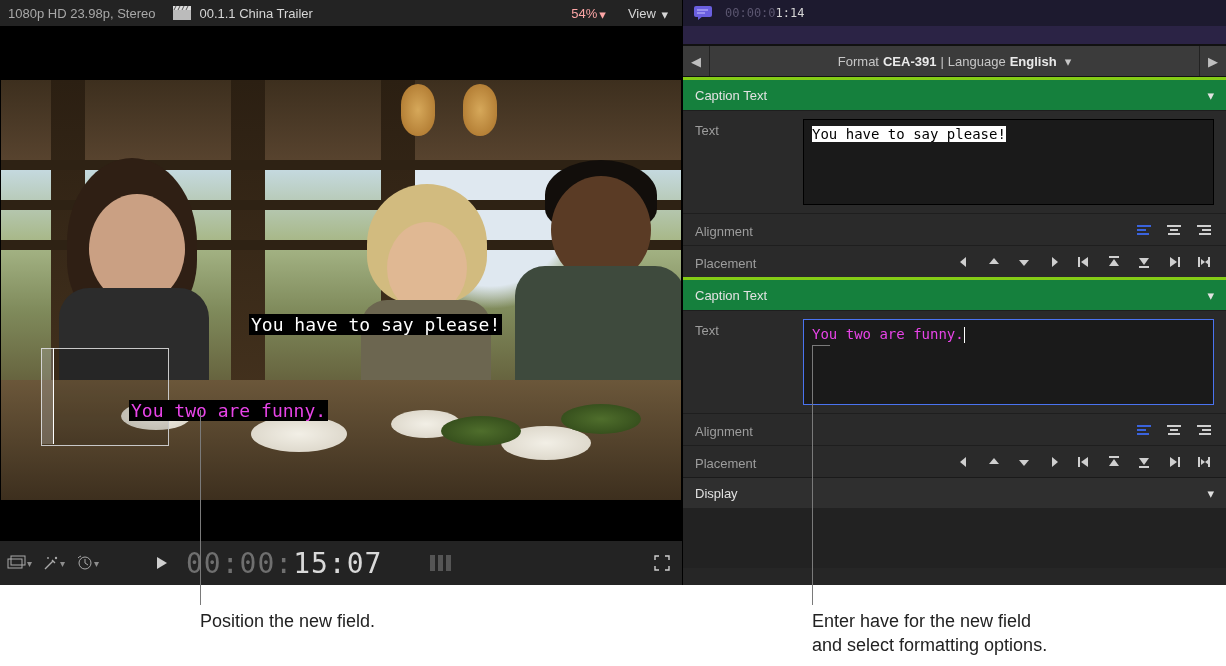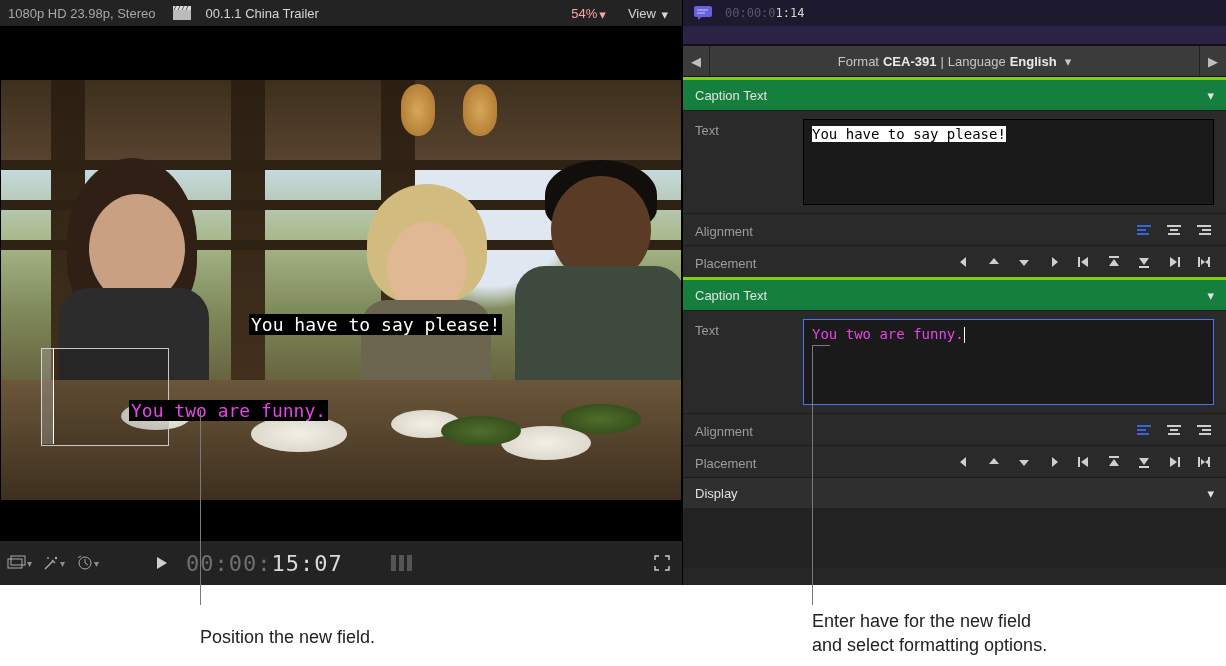--- a/index.html
+++ b/index.html
@@ -25,21 +25,21 @@
   html,body{margin:0;padding:0;background:#fff;}
   .app{width:1226px;height:585px;display:flex;background:var(--bg0);color:var(--txt);font-size:13px;position:relative;}
   .left{width:682px;display:flex;flex-direction:column;background:#181818;}
   .right{flex:1;display:flex;flex-direction:column;background:#232323;border-left:1px solid #000;}
 
   
   .ltop{height:26px;display:flex;align-items:center;background:var(--hdr);padding:0 8px;gap:8px;color:var(--txt-dim);}
   .ltop .fmt{color:#a8a8a8;}
   .clapper{width:18px;height:14px;margin-left:10px;position:relative;}
   .clapper svg{display:block;}
-  .clip-name{color:#d6d6d6;margin-left:6px;}
+  .clip-name{color:#d6d6d6;}
   .spacer{flex:1;}
   .zoom{color:#fca5a5;}
   .chev{margin-left:2px;position:relative;top:1px;}
   .viewbtn{color:#d6d6d6;margin-left:14px;margin-right:6px;text-align:center;}
 
   
   .viewer-wrap{flex:1;display:flex;align-items:center;justify-content:center;background:#000;padding:34px 0 22px 0;}
   .viewer{width:682px;height:420px;position:relative;background:linear-gradient(#6b7a4f,#9ea37a 35%,#7a6d4e 70%,#4a3e2a);border:1px solid #000;overflow:hidden;}
   .scene-sky{position:absolute;inset:0;background:
     radial-gradient(circle at 72% 30%,#dfe8f0 0 14%,transparent 18%),
@@ -75,21 +75,21 @@
   .cap{position:absolute;font-family:Menlo,Consolas,monospace;font-size:18px;padding:0 2px;}
   .cap1{left:248px;top:234px;background:#000;color:#fff;}
   .cap2{left:128px;top:320px;background:#000;color:var(--magenta);}
   .cap2-box{position:absolute;left:40px;top:268px;width:126px;height:96px;border:1px solid #c8c8c8;background:rgba(0,0,0,0.12);}
   .crop-l{position:absolute;left:40px;top:268px;width:12px;height:96px;background:rgba(255,255,255,0.22);border-right:1px solid #fff;}
 
   
   .lbot{height:44px;background:var(--hdr);display:flex;align-items:center;padding:0 10px;gap:14px;color:var(--txt-dim);}
   .ico{width:20px;height:20px;display:inline-flex;align-items:center;justify-content:center;}
   .chev-s{font-size:10px;margin-left:1px;}
-  .tc{font-family:Menlo,Consolas,monospace;font-size:22px;color:#6f6f6f;letter-spacing:1px;}
+  .tc{font-family:Menlo,Consolas,monospace;font-size:28px;color:#6f6f6f;letter-spacing:1px;}
   .tc .big{color:#d9d9d9;}
   .loopbar{width:28px;height:18px;display:flex;gap:3px;align-items:center;}
   .loopbar span{width:5px;height:16px;background:#555;display:block;}
 
   
   .rtop{height:26px;background:#1d1a2f;display:flex;align-items:center;padding:0 10px;gap:10px;color:#cfcfd8;font-size:12px;}
   .speech{width:22px;height:16px;}
   .rtop .sum{flex:1;color:#d6d6d6;white-space:nowrap;overflow:hidden;}
   .rtop .tcr{font-family:Menlo,Consolas,monospace;color:#5a556f;}
   .rtop .tcr .bright{color:#d6d6d6;}
@@ -466,19 +466,19 @@
         <span>▾</span>
       </div>
       <div class="filler" style="height:60px;"></div>
     </div>
   </div>
 </div>
 
 <div class="callouts">
 
   <div class="leader" style="left:200px;top:-175px;height:195px;"></div>
-  <div class="ltext" style="left:200px;top:40px;">Position the new field.</div>
+  <div class="ltext" style="left:200px;top:24px;">Position the new field.</div>
 
   <div class="leader" style="left:812px;top:-240px;height:260px;"></div>
   <div class="leader" style="left:812px;top:-240px;height:1px;width:18px;background:#7a7a7a;"></div>
   <div class="ltext" style="left:812px;top:24px;white-space:pre-line;">Enter have for the new field
 and select formatting options.</div>
 </div>
 
 </body></html>

